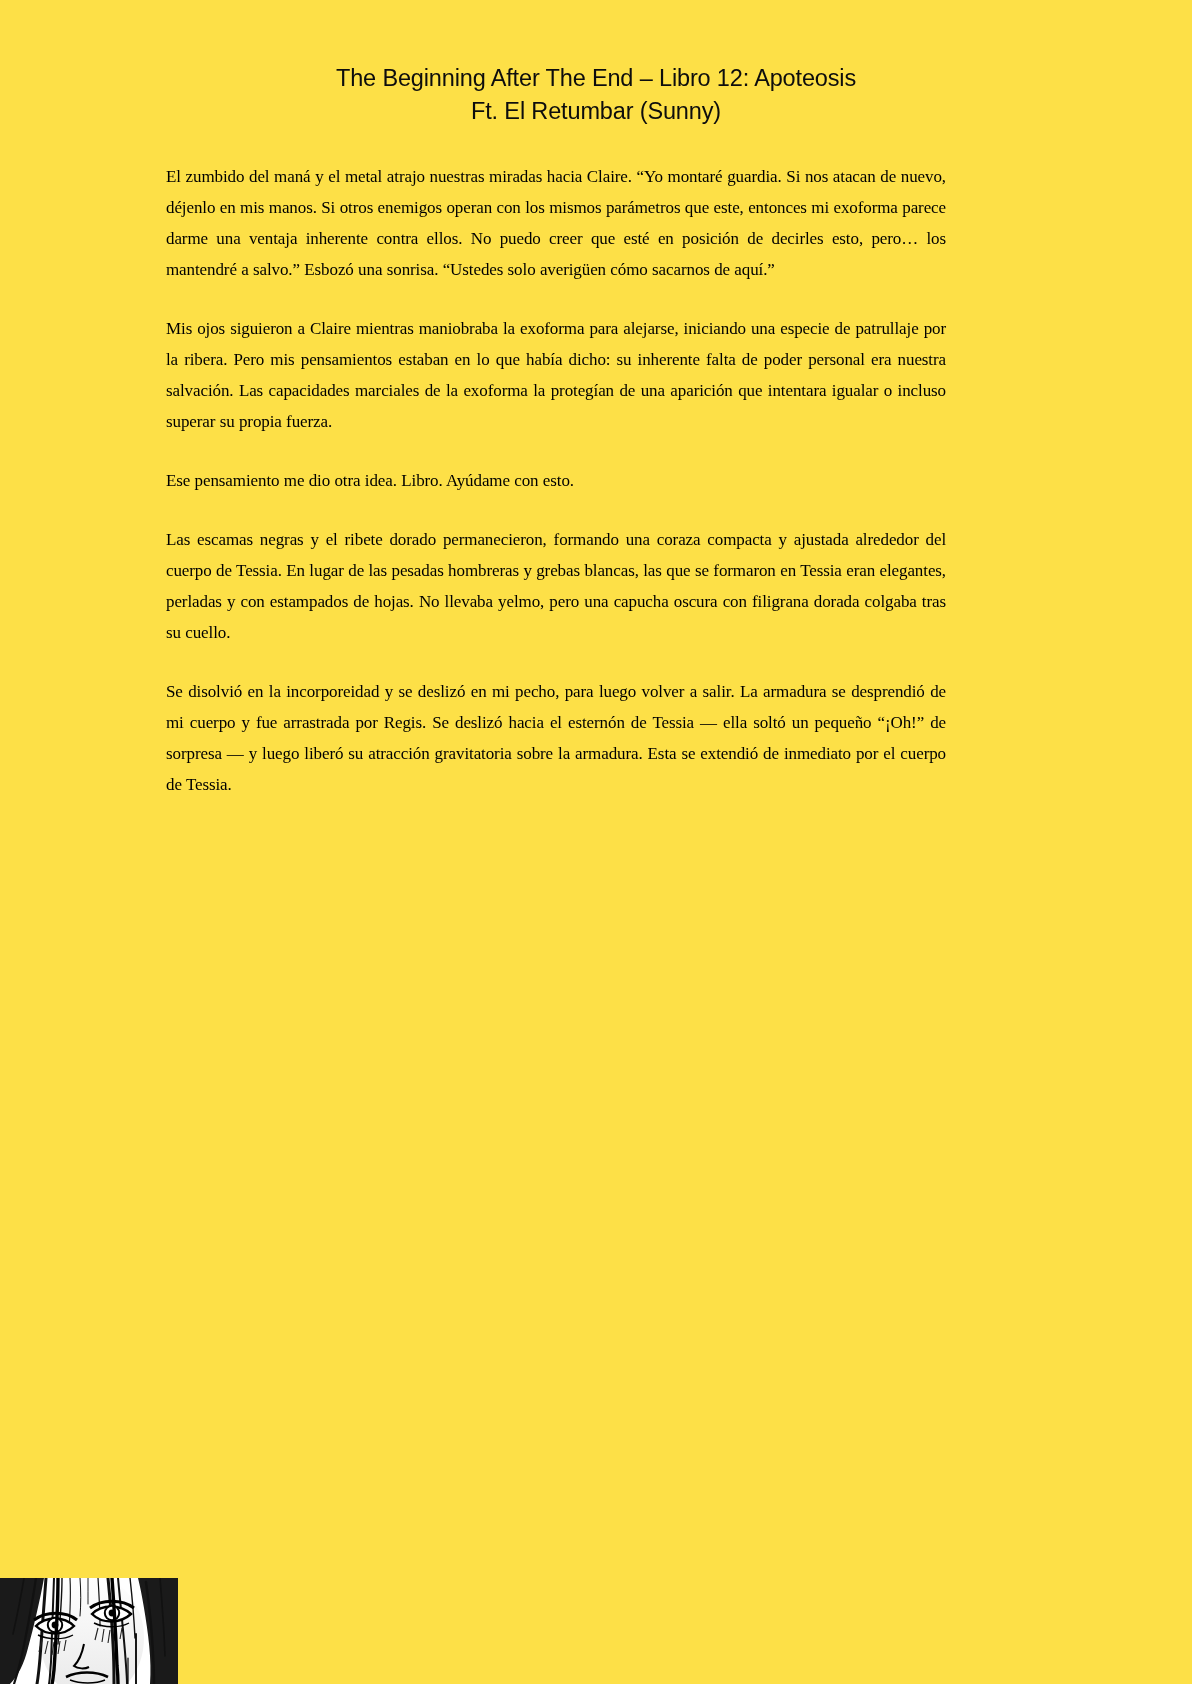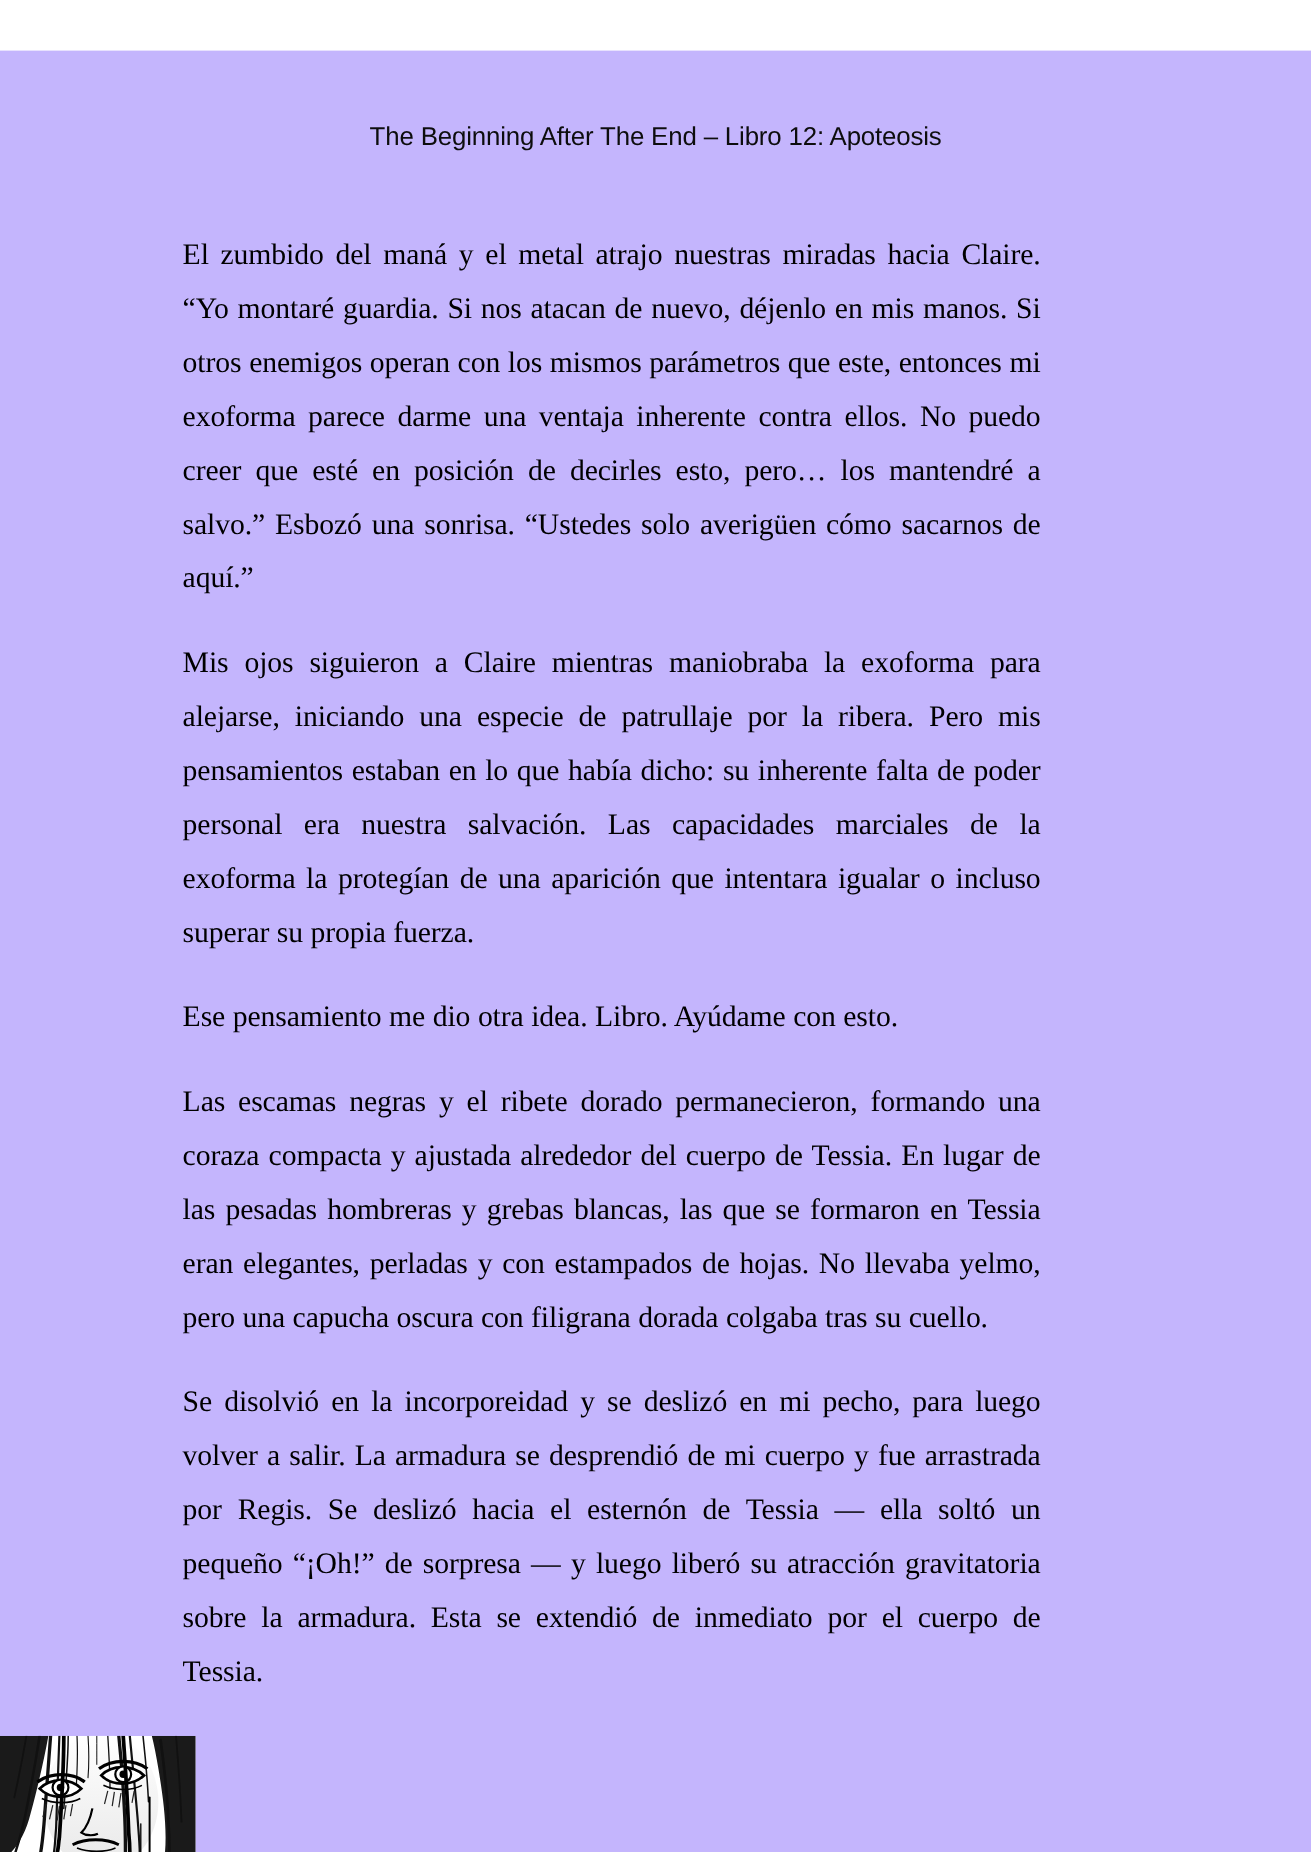--- a/index.html
+++ b/index.html
@@ -14,22 +14,21 @@
     position: relative;
     overflow: hidden;
     font-family: "Liberation Serif", "DejaVu Serif", serif;
     color: #000000;
   }
 
   
   .page {
     position: absolute;
     inset: 0;
-    background: #c4b5fd;
-    margin-top: 46px;
+    background: #fde047;
   }
 
   
   .doc-header {
     position: absolute;
     left: 0;
     right: 0;
     top: 62px;
     text-align: center;
     font-family: "Liberation Sans", "DejaVu Sans", sans-serif;
@@ -44,22 +43,22 @@
   .doc-body {
     position: absolute;
     left: 166px;
     top: 161px;
     width: 780px;
   }
   .para {
     margin: 0 0 28px 0;
     text-align: justify;
     text-justify: inter-word;
-    font-size: 27px;
-    line-height: 49px;
+    font-size: 17px;
+    line-height: 31px;
     letter-spacing: -0.1px;
     word-spacing: 0.2px;
     font-stretch: condensed;
     transform-origin: left top;
   }
   .para:last-child { margin-bottom: 0; }
 
   
   .illo-wrap {
     position: absolute;
@@ -71,20 +70,21 @@
   }
   .illo-wrap svg { display: block; }
 </style>
 </head>
 <body>
 
 <div class="page">
 
   <div class="doc-header">
     <span class="hline">The Beginning After The End – Libro 12: Apoteosis</span>
+    <span class="hline">Ft. El Retumbar (Sunny)</span>
   </div>
 
   <div class="doc-body">
     <p class="para">El zumbido del maná y el metal atrajo nuestras miradas hacia Claire. “Yo montaré guardia. Si nos atacan de nuevo, déjenlo en mis manos. Si otros enemigos operan con los mismos parámetros que este, entonces mi exoforma parece darme una ventaja inherente contra ellos. No puedo creer que esté en posición de decirles esto, pero… los mantendré a salvo.” Esbozó una sonrisa. “Ustedes solo averigüen cómo sacarnos de aquí.”</p>
     <p class="para">Mis ojos siguieron a Claire mientras maniobraba la exoforma para alejarse, iniciando una especie de patrullaje por la ribera. Pero mis pensamientos estaban en lo que había dicho: su inherente falta de poder personal era nuestra salvación. Las capacidades marciales de la exoforma la protegían de una aparición que intentara igualar o incluso superar su propia fuerza.</p>
     <p class="para">Ese pensamiento me dio otra idea. Libro. Ayúdame con esto.</p>
     <p class="para">Las escamas negras y el ribete dorado permanecieron, formando una coraza compacta y ajustada alrededor del cuerpo de Tessia. En lugar de las pesadas hombreras y grebas blancas, las que se formaron en Tessia eran elegantes, perladas y con estampados de hojas. No llevaba yelmo, pero una capucha oscura con filigrana dorada colgaba tras su cuello.</p>
     <p class="para">Se disolvió en la incorporeidad y se deslizó en mi pecho, para luego volver a salir. La armadura se desprendió de mi cuerpo y fue arrastrada por Regis. Se deslizó hacia el esternón de Tessia — ella soltó un pequeño “¡Oh!” de sorpresa — y luego liberó su atracción gravitatoria sobre la armadura. Esta se extendió de inmediato por el cuerpo de Tessia.</p>
   </div>
 

